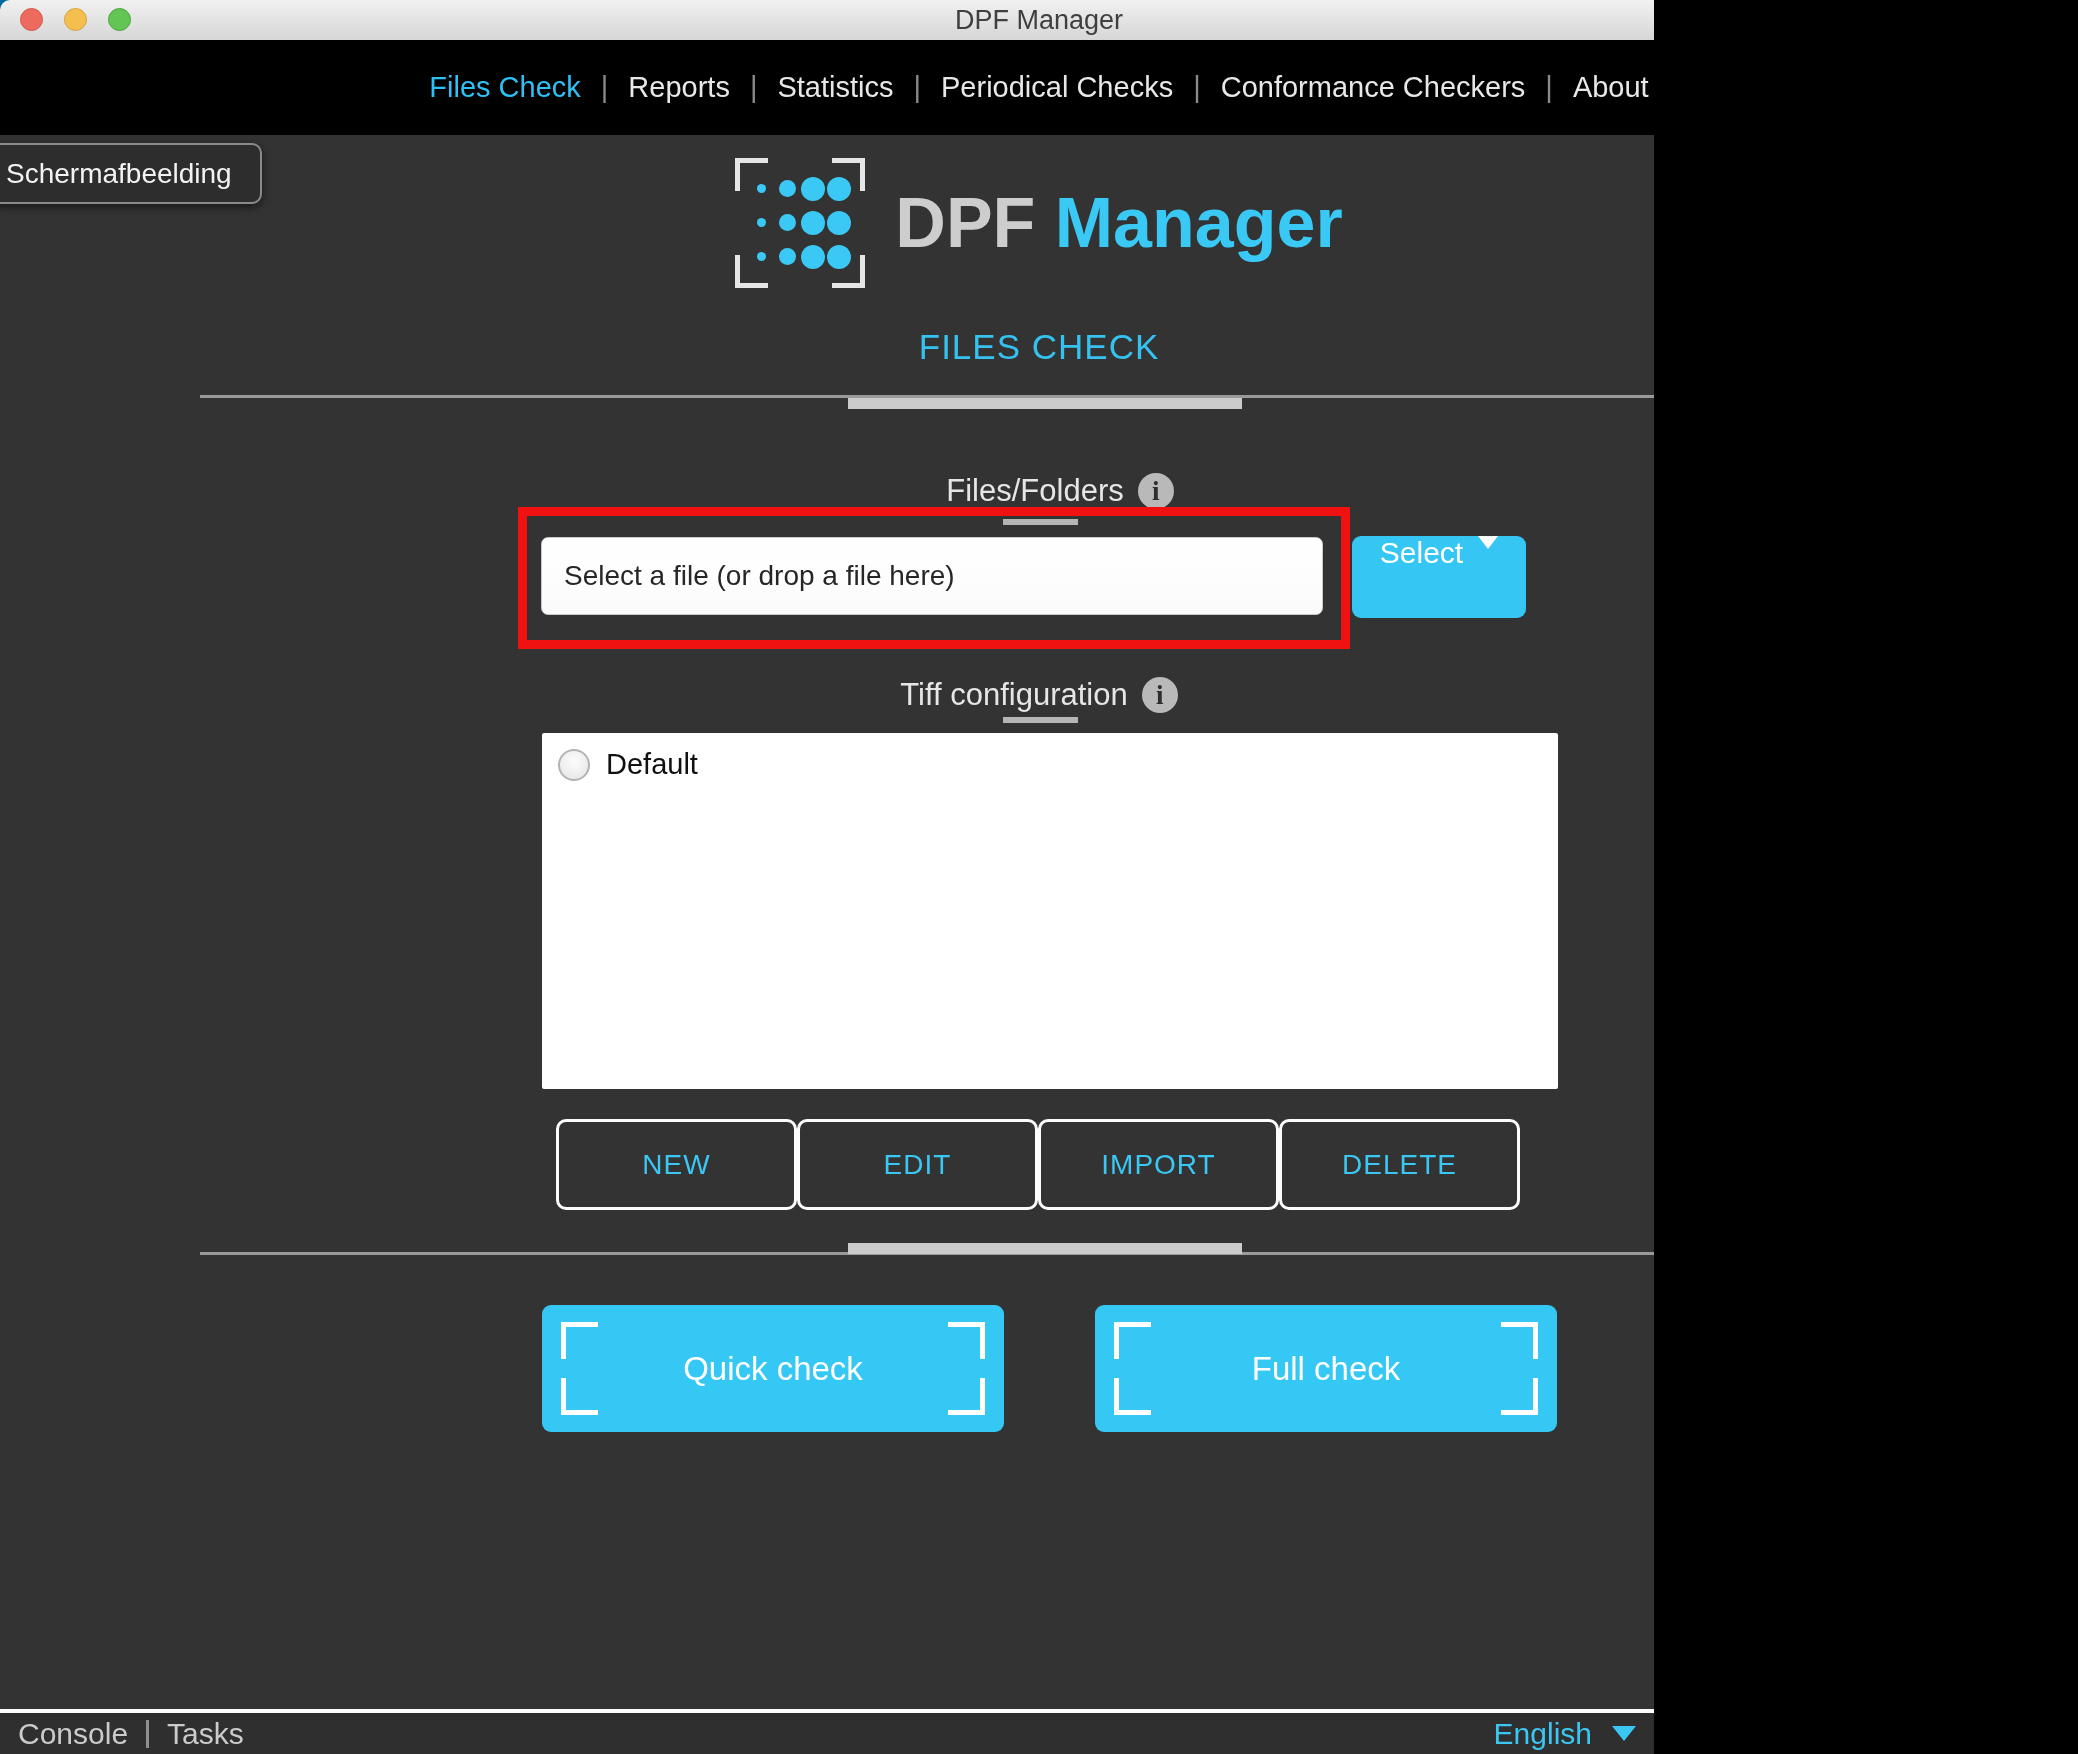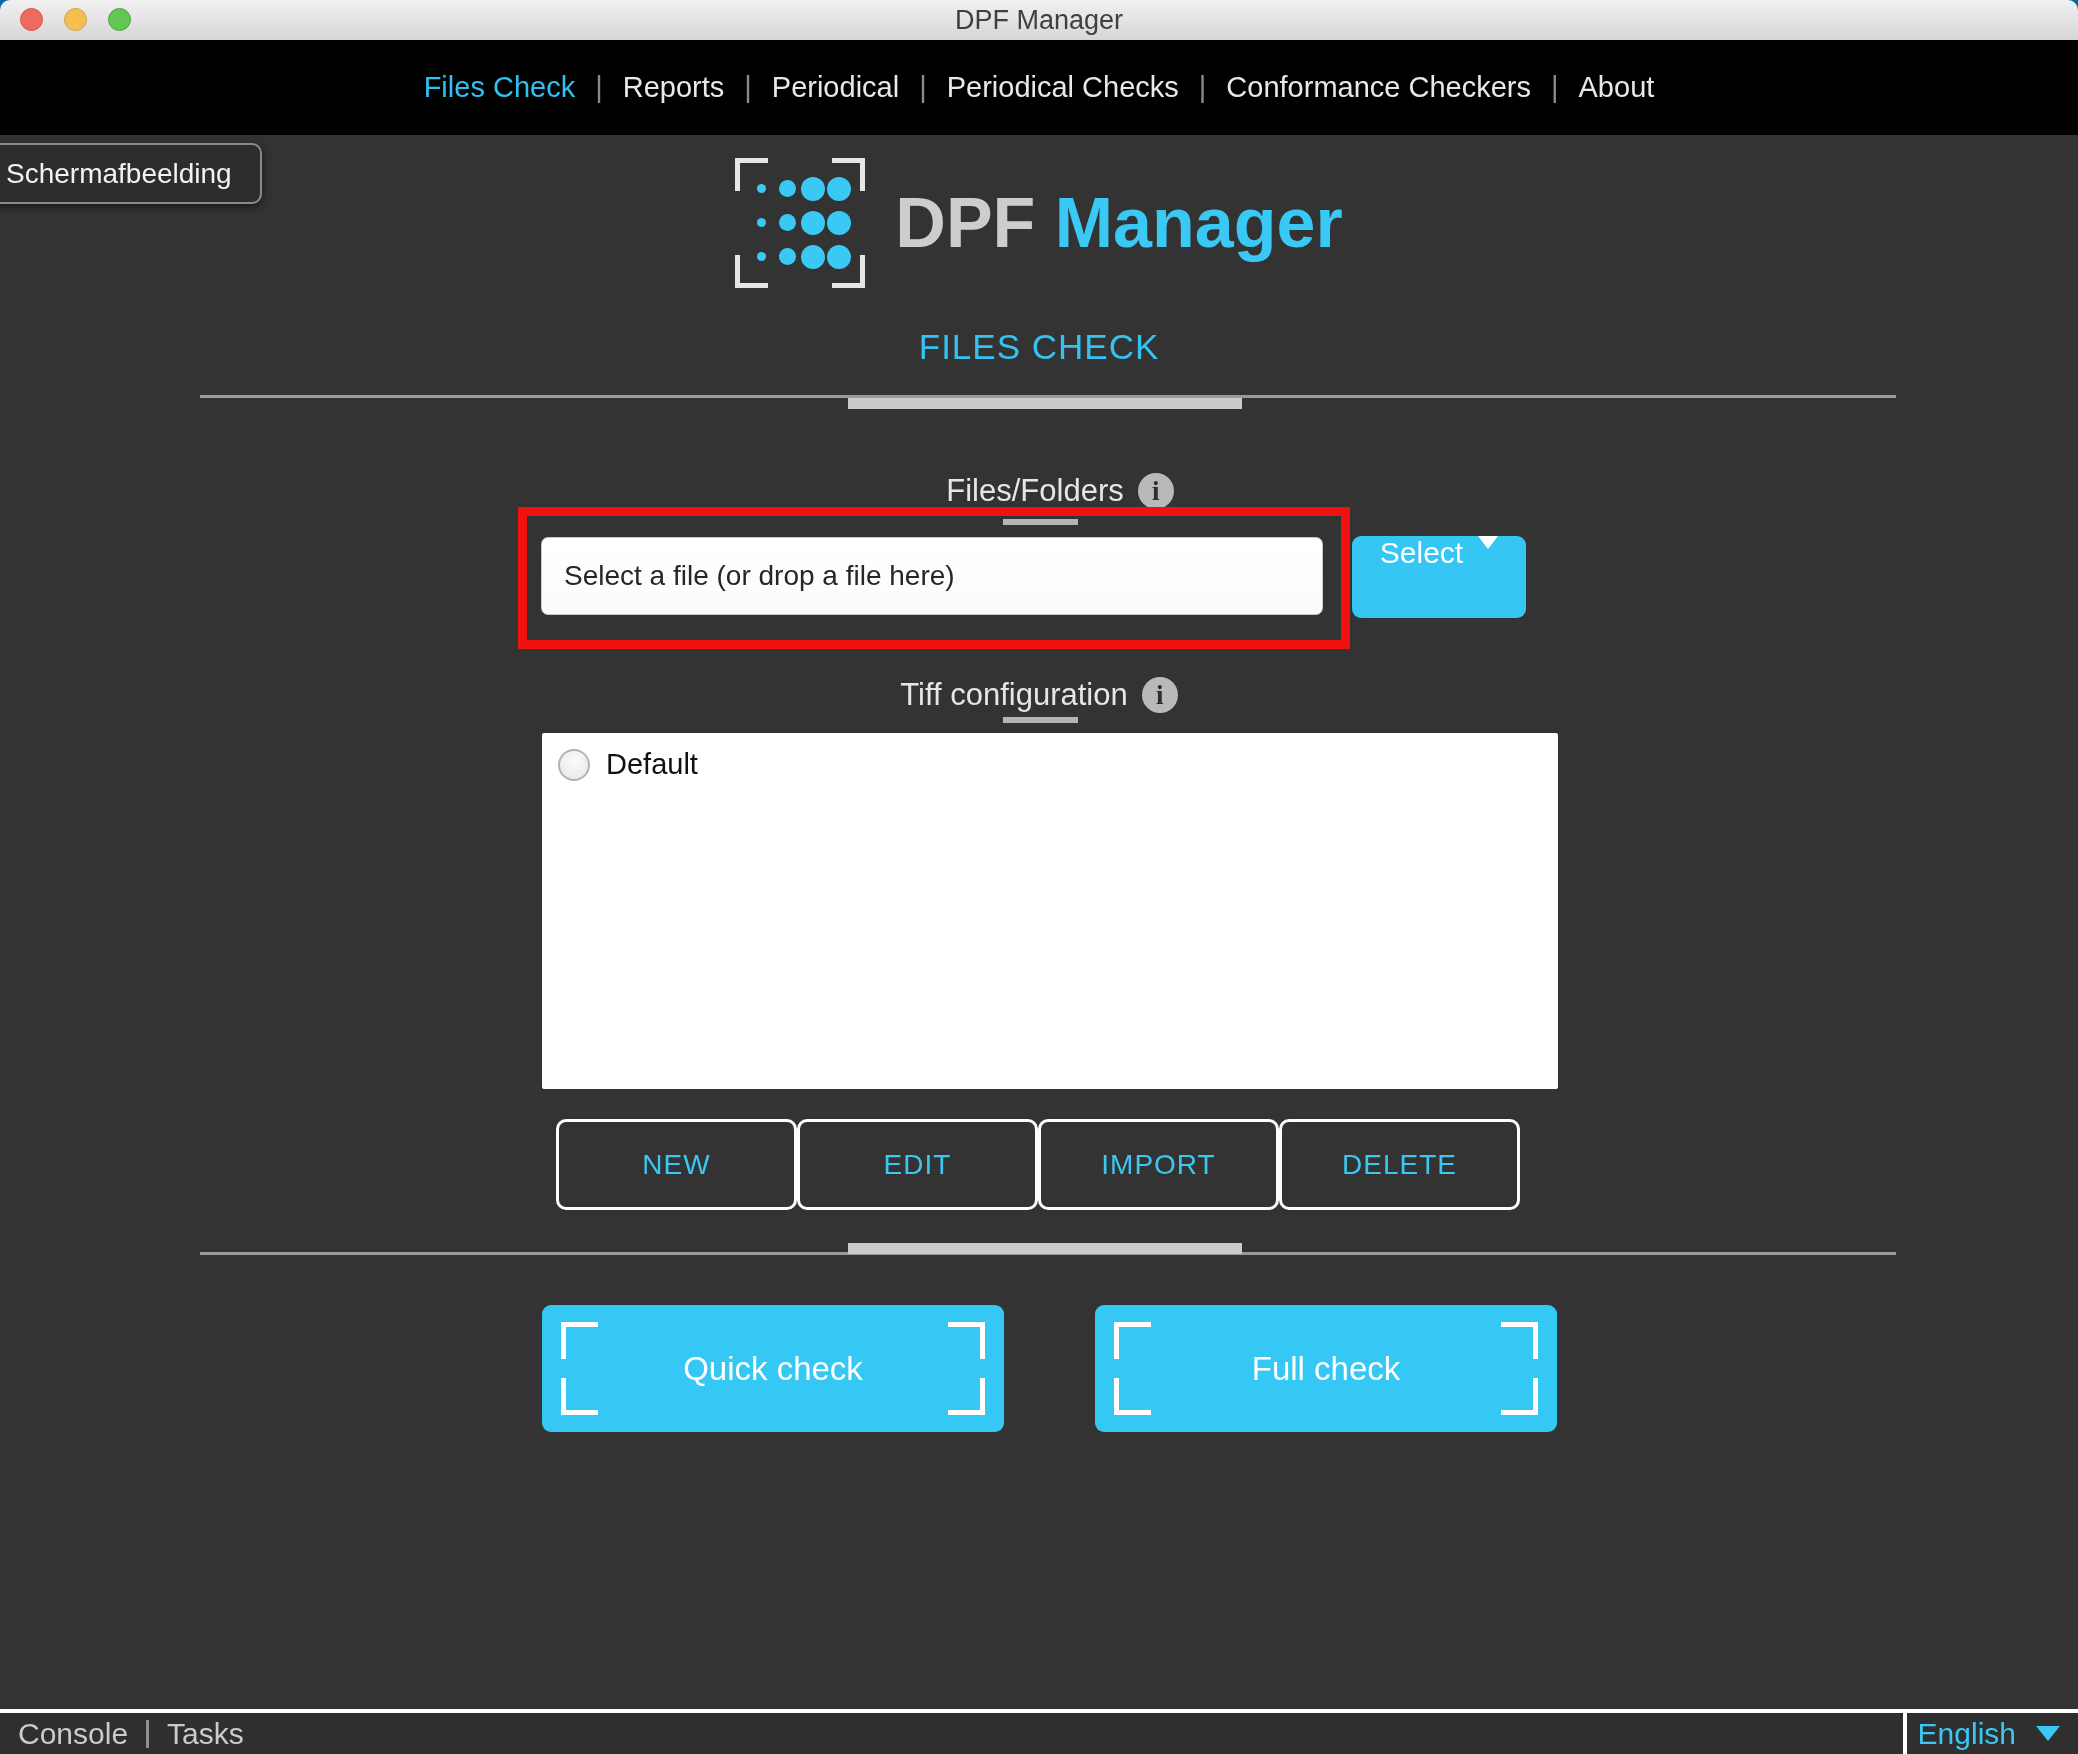--- a/index.html
+++ b/index.html
@@ -1,16 +1,16 @@
 <!DOCTYPE html>
 <html><head>
 <meta charset="utf-8">
 <style>
   html,body{margin:0;padding:0;background:#000;font-family:"Liberation Sans",sans-serif;}
-  .stage{position:relative;width:2078px;height:1754px;overflow:hidden;background:#0369a1;}
+  .stage{position:relative;width:1654px;height:1754px;overflow:hidden;background:#0369a1;}
 
   
   .titlebar{position:absolute;top:0;left:0;width:2078px;height:40px;
     background:linear-gradient(#f1f1f1,#d6d6d6);border-bottom:1px solid #a6a6a6;
     border-radius:10px 10px 0 0;display:flex;align-items:center;justify-content:center;}
   .win-title{font-size:27px;color:#3f3f3f;}
   .lights{position:absolute;left:20px;top:8px;display:flex;gap:21px;}
   .light{width:23px;height:23px;border-radius:50%;box-sizing:border-box;}
   .light.red{background:#ee6a5f;border:1px solid #d2564b;}
   .light.yellow{background:#f5bf4f;border:1px solid #d6a243;}
@@ -128,21 +128,21 @@
       <span class="light green"></span>
     </div>
     <div class="win-title">DPF Manager</div>
   </div>
 
   <div class="navbar">
     <span class="nav-item active">Files Check</span>
     <span class="nav-sep">|</span>
     <span class="nav-item">Reports</span>
     <span class="nav-sep">|</span>
-    <span class="nav-item">Periodical</span>
+    <span class="nav-item">Statistics</span>
     <span class="nav-sep">|</span>
     <span class="nav-item">Periodical Checks</span>
     <span class="nav-sep">|</span>
     <span class="nav-item">Conformance Checkers</span>
     <span class="nav-sep">|</span>
     <span class="nav-item">About</span>
   </div>
 
   <div class="content">
 

